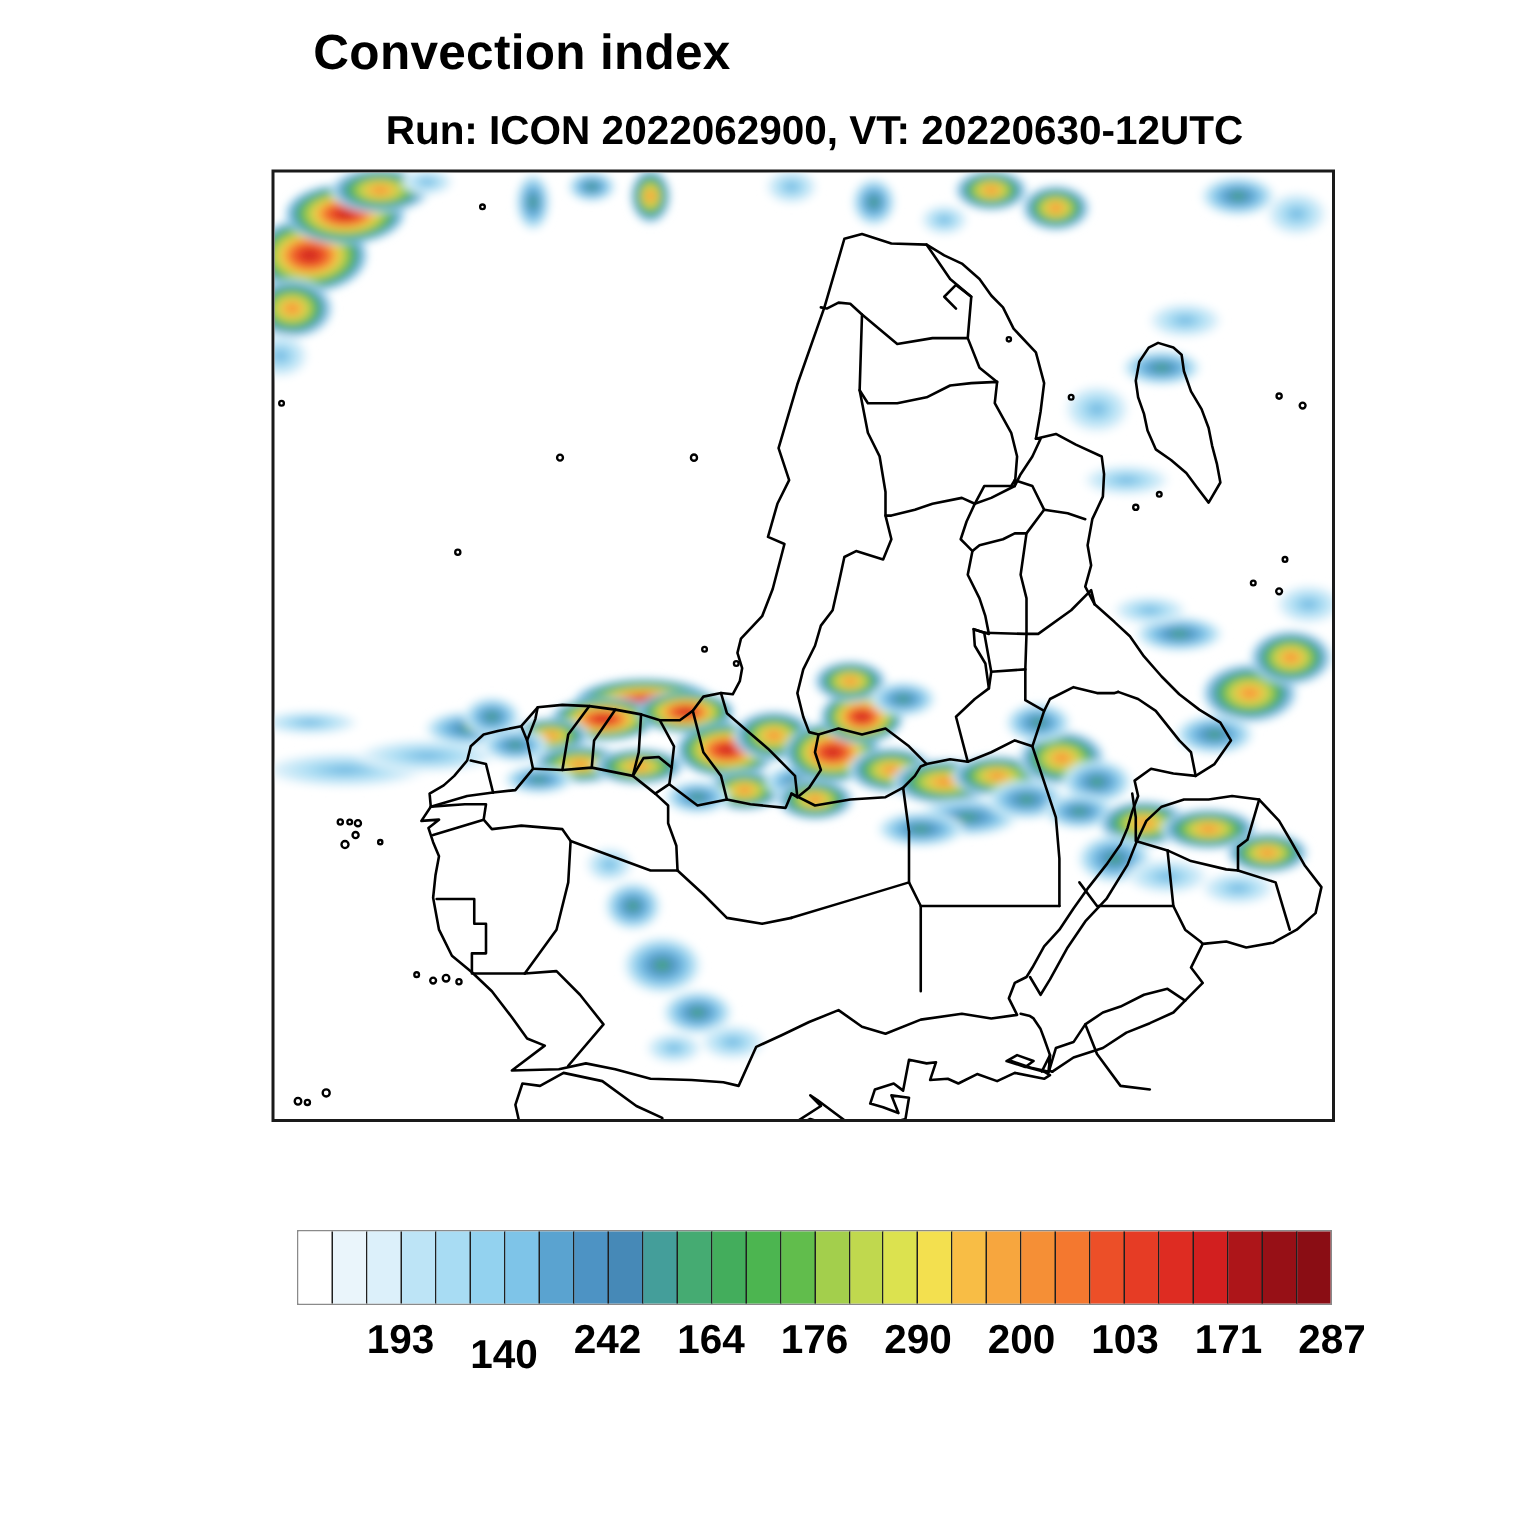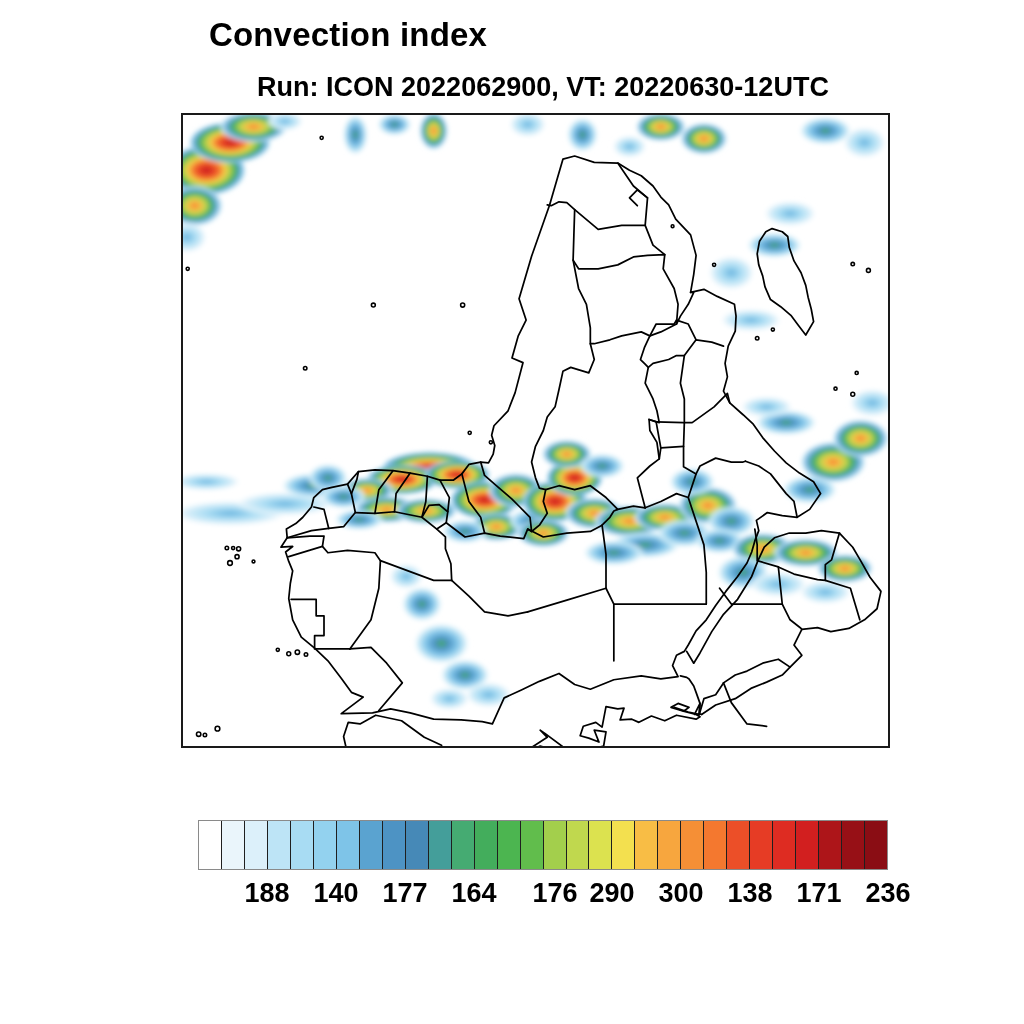--- a/index.html
+++ b/index.html
@@ -403,23 +403,23 @@
       <div class="seg" style="background: rgb(236, 79, 40);"></div>
       <div class="seg" style="background: rgb(230, 60, 37);"></div>
       <div class="seg" style="background: rgb(222, 44, 34);"></div>
       <div class="seg" style="background: rgb(210, 31, 31);"></div>
       <div class="seg" style="background: rgb(173, 21, 25);"></div>
       <div class="seg" style="background: rgb(151, 16, 22);"></div>
       <div class="seg" style="background: rgb(138, 13, 20);"></div>
     </div>
 </div>
 <div id="cbarlabels">
-    <div class="cblab" style="left: 10%;">188</div>
-    <div class="cblab" style="left: 20%;">140</div>
-    <div class="cblab" style="left: 30%;">177</div>
+    <div class="cblab" style="left: 10%;">193</div>
+    <div class="cblab" style="left: 20%; margin-top: 10px;">140</div>
+    <div class="cblab" style="left: 30%;">242</div>
     <div class="cblab" style="left: 40%; text-align: center;">164</div>
-    <div class="cblab" style="left: 50%; margin-left: 12px;">176</div>
+    <div class="cblab" style="left: 50%;">176</div>
     <div class="cblab" style="left: 60%;">290</div>
-    <div class="cblab" style="left: 70%;">300</div>
-    <div class="cblab" style="left: 80%;">138</div>
+    <div class="cblab" style="left: 70%;">200</div>
+    <div class="cblab" style="left: 80%;">103</div>
     <div class="cblab" style="left: 90%;">171</div>
-    <div class="cblab" style="left: 100%;">236</div>
+    <div class="cblab" style="left: 100%;">287</div>
   </div>
 
 </body></html>

